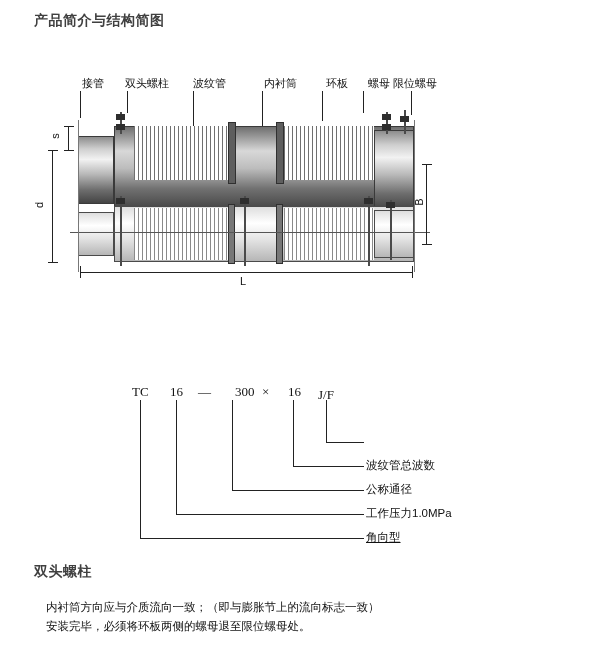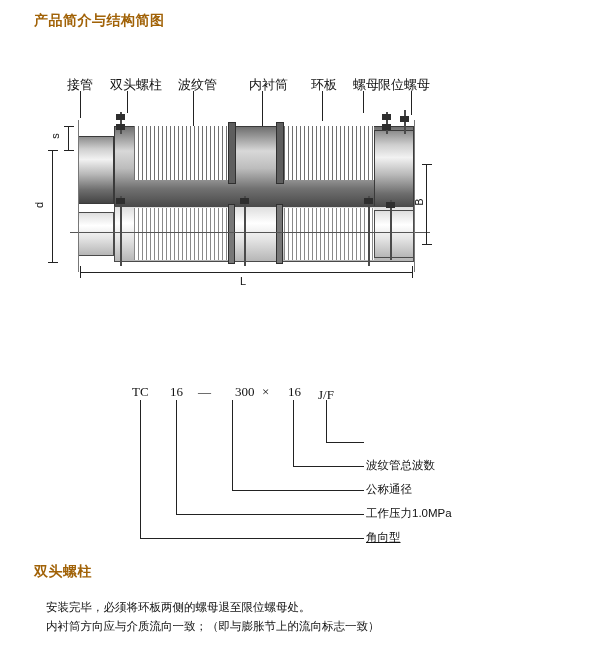--- a/index.html
+++ b/index.html
@@ -18,41 +18,42 @@
     position: relative;
     width: 600px;
     height: 652px;
   }
 
   
   .section-title {
     position: absolute;
     font-size: 14px;
     font-weight: bold;
-    color: #a16207;
+    color: #404040;
     letter-spacing: 0.5px;
     white-space: nowrap;
   }
   .section-title.t1 { left: 34px; top: 12px; }
   .section-title.t2 { left: 34px; top: 356px; }
   .section-title.t3 { left: 34px; top: 563px; }
 
   
   .diagram {
     position: absolute;
     left: 30px;
     top: 60px;
     width: 540px;
     height: 230px;
   }
   .lbl {
     position: absolute;
-    font-size: 13px;
-    color: #111;
-    white-space: nowrap;
+    font-size: 11px;
+    color: #111;
+    white-space: nowrap;
+    margin-left: 15px;
   }
   .lead {
     position: absolute;
     background: #222;
   }
   .vline { width: 1px; }
   .hline { height: 1px; }
 
   .dimtext {
     position: absolute;
@@ -256,17 +257,17 @@
     <div class="note" style="left:336px; top:128px;">工作压力1.0MPa</div>
 
     <div class="ln" style="left:110px; top:22px; width:1px; height:138px;"></div>
     <div class="ln" style="left:110px; top:160px; width:224px; height:1px;"></div>
     <div class="note" style="left:336px; top:152px;text-decoration:underline;">角向型</div>
   </div>
 
   <div class="section-title t3">双头螺柱</div>
 
   <div class="install">
+    <div>内衬筒方向应与介质流向一致；（即与膨胀节上的流向标志一致）</div>
     <div>安装完毕，必须将环板两侧的螺母退至限位螺母处。</div>
-    <div>内衬筒方向应与介质流向一致；（即与膨胀节上的流向标志一致）</div>
   </div>
 
 </div>
 
 </body></html>

